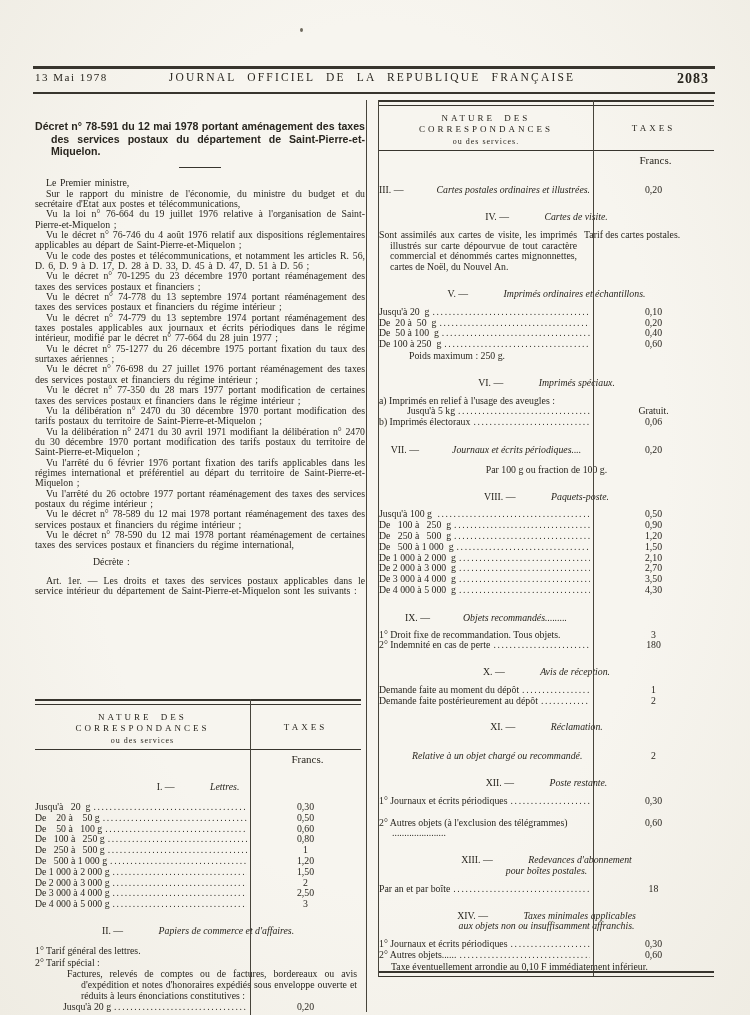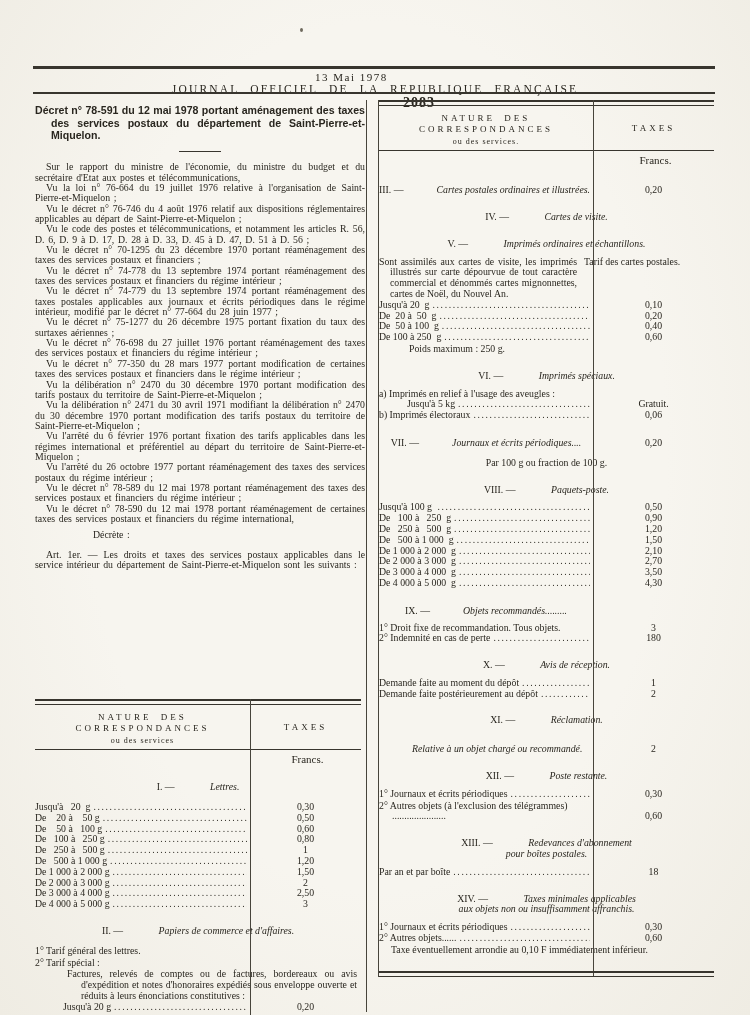--- a/index.html
+++ b/index.html
@@ -3,26 +3,26 @@
 <meta charset="utf-8">
 <style>
   html,body{margin:0;padding:0;background:#d8d5cc;}
   .page{position:relative;width:750px;height:1015px;overflow:hidden;
         background:radial-gradient(ellipse at 50% 45%, #f7f5ef 55%, #efece3 100%);
         font-family:"Liberation Serif","DejaVu Serif",serif;color:#29261f;}
   .rule{position:absolute;left:33px;right:35px;background:#38352e;}
   .rule.top{top:66px;height:3px;}
   .rule.bot{top:92px;height:2px;}
   .speck{position:absolute;left:300px;top:28px;width:3px;height:4px;background:#6f6a5e;border-radius:50%;}
-  .hdr{position:absolute;left:35px;right:35px;top:71px;display:flex;align-items:center;flex-direction:column;}
+  .hdr{position:absolute;left:35px;right:41px;top:71px;display:flex;align-items:flex-start;}
   .hdr-date{font-size:11px;letter-spacing:1.5px;width:120px;}
   .hdr-title{flex:1;text-align:center;font-size:11.5px;letter-spacing:2.2px;word-spacing:6px;}
   .hdr-page{width:120px;text-align:right;font-weight:bold;font-size:14px;letter-spacing:1px;}
 
-  .col-left{position:absolute;left:35px;top:104px;width:330px;}
+  .col-left{position:absolute;left:35px;top:120px;width:330px;}
   .decree-title{margin:0;font-family:"Liberation Sans","DejaVu Sans",sans-serif;
         font-weight:bold;font-size:10.6px;line-height:12.6px;text-align:justify;
         padding-left:16px;text-indent:-16px;}
   .title-rule{width:42px;height:1.5px;background:#38352e;margin:9px auto 10px auto;}
   .para{margin:0;font-size:9.8px;line-height:10.35px;text-align:justify;text-indent:11px;word-spacing:1.2px;}
   .para.decrete{text-indent:58px;margin:6px 0 9px 0;}
 
   .vline{position:absolute;width:1px;background:#47443b;}
   .center-divider{left:366px;top:100px;height:912px;}
 
@@ -56,21 +56,21 @@
   .row,.rowindent,.rowi,.headrow,.wraprow,.pararow{display:flex;align-items:baseline;}
   .cell-l{flex:1;display:flex;align-items:baseline;min-width:0;}
   .cell-r{text-align:center;}
   .ltable .cell-r{flex:0 0 111px;}
   .rtable .cell-r{flex:0 0 121px;}
   .row .lbl,.rowindent .lbl{white-space:pre;}
   .rowindent .cell-l{padding-left:28px;}
   .rowi{margin-top:18px;}
   .headrow{margin:17px 0 6px 0;}
   .headrow .cell-l{justify-content:center;}
-  .wraprow{align-items:flex-end;margin-top:1px;}
+  .wraprow{align-items:flex-start;margin-top:11px;}
   .wraprow .lbl{white-space:normal;padding-left:13px;text-indent:-13px;}
   .pararow{margin-top:5px;align-items:flex-start;}
   .pararow .lbl{white-space:normal;padding-left:11px;text-indent:-11px;text-align:justify;}
   .pararow .cell-r{text-align:left;padding-left:7px;flex-basis:114px;
                    white-space:normal;padding-left:23px;text-indent:-16px;}
   .line{margin-top:1px;}
   .lineindent{padding-left:30px;margin-top:1px;}
   .hang{margin-top:1px;}
   .ltable .hang{padding-left:46px;text-indent:-14px;text-align:justify;padding-right:4px;}
   .rtable .hang{padding-left:24px;text-indent:-12px;}
@@ -88,20 +88,21 @@
     <span class="hdr-date">13 Mai 1978</span>
     <span class="hdr-title">JOURNAL OFFICIEL DE LA REPUBLIQUE FRANÇAISE</span>
     <span class="hdr-page">2083</span>
   </div>
   <div class="rule bot"></div>
 
   <div class="col-left">
     <h1 class="decree-title">Décret n° 78-591 du 12 mai 1978 portant aménagement des taxes des services postaux du département de Saint-Pierre-et-Miquelon.</h1>
     <div class="title-rule"></div>
     <div id="paras">
+        <p class="para">Le Premier ministre,</p>
         <p class="para">Sur le rapport du ministre de l'économie, du ministre du budget et du secrétaire d'Etat aux postes et télécommunications,</p>
         <p class="para">Vu la loi n° 76-664 du 19 juillet 1976 relative à l'organisation de Saint-Pierre-et-Miquelon ;</p>
         <p class="para">Vu le décret n° 76-746 du 4 août 1976 relatif aux dispositions réglementaires applicables au départ de Saint-Pierre-et-Miquelon ;</p>
         <p class="para">Vu le code des postes et télécommunications, et notamment les articles R. 56, D. 6, D. 9 à D. 17, D. 28 à D. 33, D. 45 à D. 47, D. 51 à D. 56 ;</p>
         <p class="para">Vu le décret n° 70-1295 du 23 décembre 1970 portant réaménagement des taxes des services postaux et financiers ;</p>
         <p class="para">Vu le décret n° 74-778 du 13 septembre 1974 portant réaménagement des taxes des services postaux et financiers du régime intérieur ;</p>
         <p class="para">Vu le décret n° 74-779 du 13 septembre 1974 portant réaménagement des taxes postales applicables aux journaux et écrits périodiques dans le régime intérieur, modifié par le décret n° 77-664 du 28 juin 1977 ;</p>
         <p class="para">Vu le décret n° 75-1277 du 26 décembre 1975 portant fixation du taux des surtaxes aériennes ;</p>
         <p class="para">Vu le décret n° 76-698 du 27 juillet 1976 portant réaménagement des taxes des services postaux et financiers du régime intérieur ;</p>
         <p class="para">Vu le décret n° 77-350 du 28 mars 1977 portant modification de certaines taxes des services postaux et financiers dans le régime intérieur ;</p>
@@ -239,27 +240,27 @@
     </div>
     <div id="rblocks">
         <div class="blk rowi">
           <span class="cell-l">
             <span class="num">III.</span>
             <span class="ht lbl">Cartes postales ordinaires et illustrées.</span>
           </span>
           <span class="cell-r">0,20</span>
         </div>
         <div class="blk heading"><span class="num">IV.</span><span class="ht">Cartes de visite.</span></div>
+        <div class="blk pararow">
+          <span class="cell-l">
+            <span class="lbl">Sont assimilés aux cartes de visite, les imprimés illustrés sur carte dépourvue de tout caractère commercial et dénommés cartes mignonnettes, cartes de Noël, du Nouvel An.</span>
+          </span>
+          <span class="cell-r">Tarif des cartes postales.</span>
+        </div>
         <div class="blk heading"><span class="num">V.</span><span class="ht">Imprimés ordinaires et échantillons.</span></div>
-        <div class="blk pararow">
-          <span class="cell-l">
-            <span class="lbl">Sont assimilés aux cartes de visite, les imprimés illustrés sur carte dépourvue de tout caractère commercial et dénommés cartes mignonnettes, cartes de Noël, du Nouvel An.</span>
-          </span>
-          <span class="cell-r">Tarif des cartes postales.</span>
-        </div>
         <div class="blk row">
           <span class="cell-l">
             <span class="lbl">Jusqu'à 20  g</span>
             <span class="leader"></span>
           </span>
           <span class="cell-r">0,10</span>
         </div>
         <div class="blk row">
           <span class="cell-l">
             <span class="lbl">De  20 à  50  g</span>

